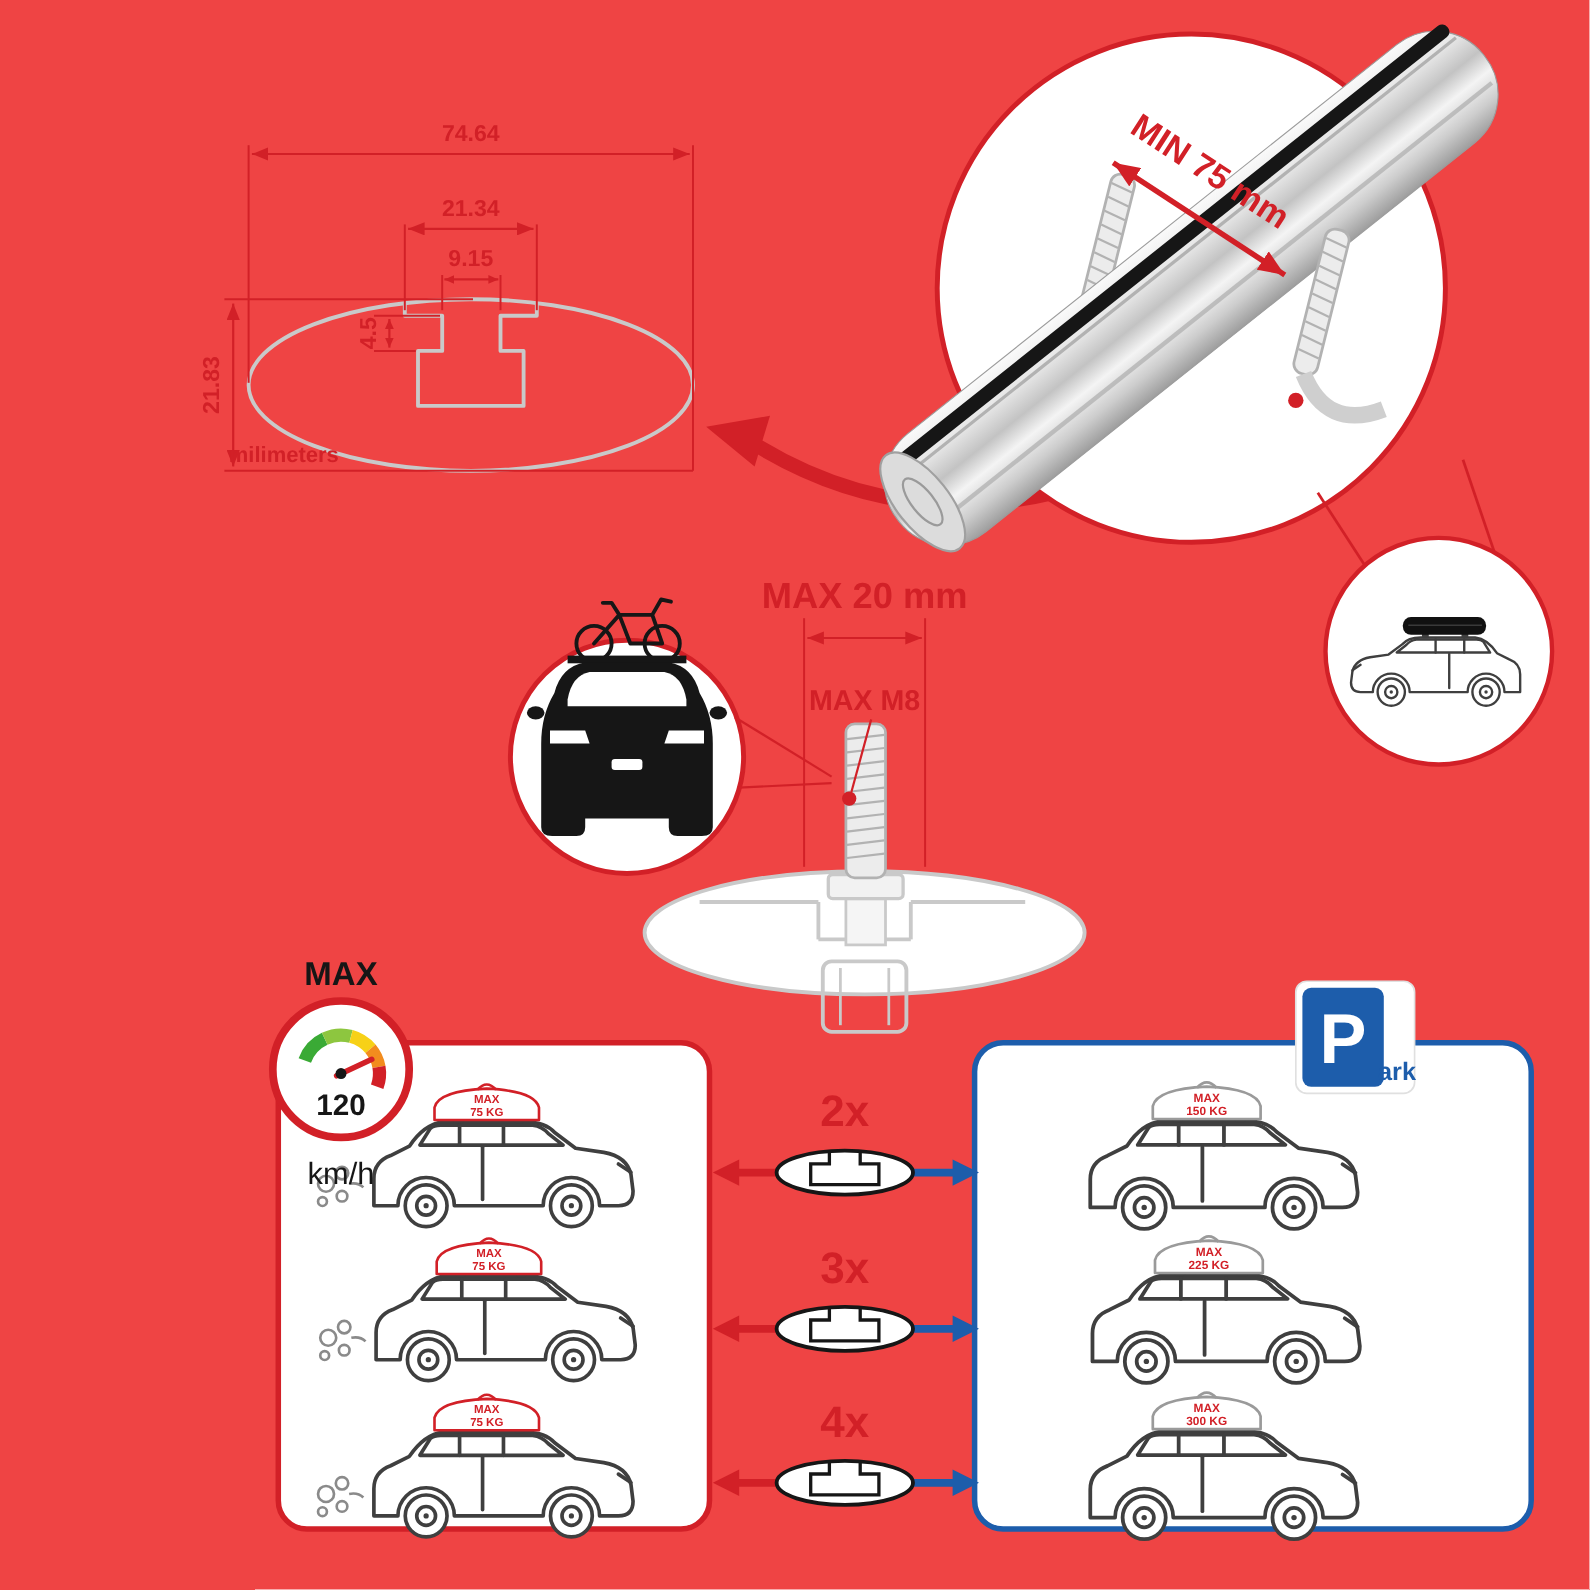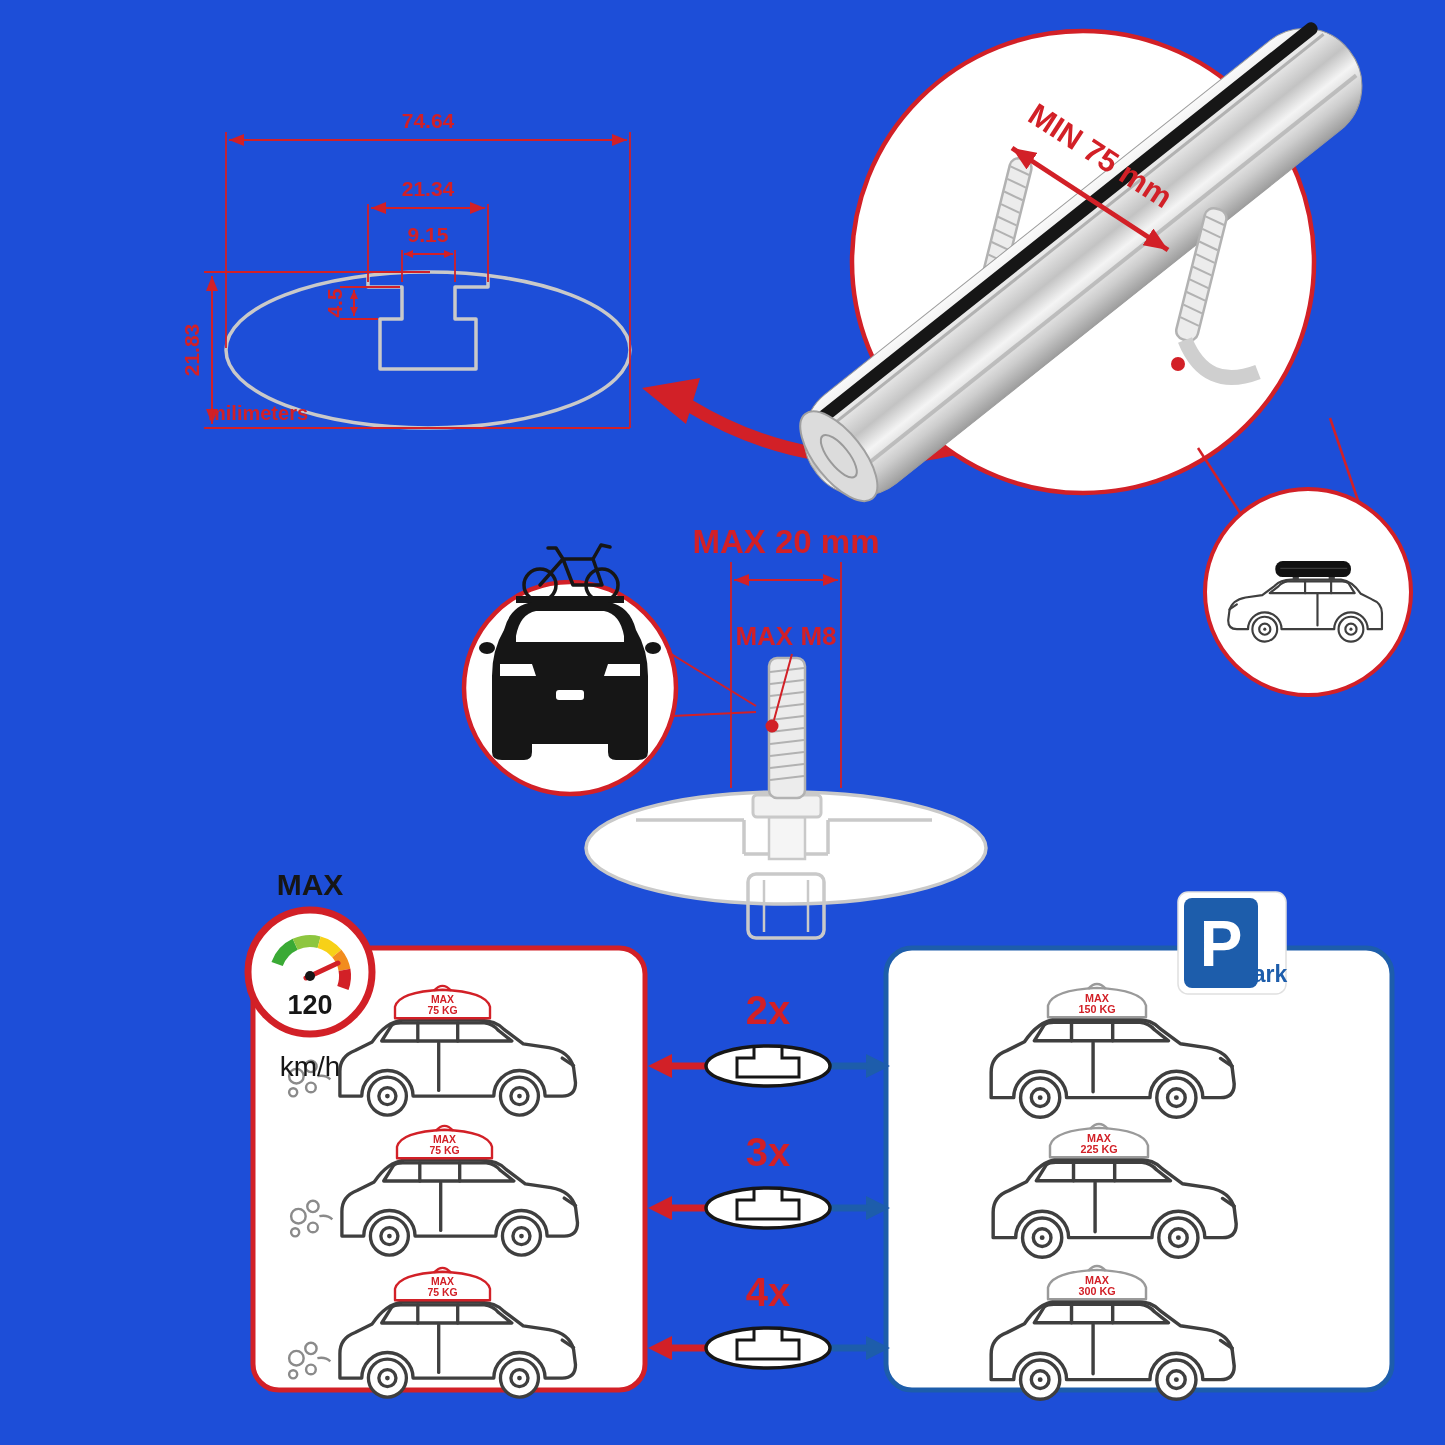--- a/index.html
+++ b/index.html
@@ -1,16 +1,16 @@
 <!DOCTYPE html>
 <html><head>
 <meta charset="utf-8">
 <style>
   html,body{margin:0;padding:0;background:#ffffff;}
-  #canvas{position:relative;width:1445px;height:1445px;background:#1d4ed8;overflow:hidden;
+  #canvas{position:relative;width:1445px;height:1445px;background:#ef4444;overflow:hidden;
           font-family:"Liberation Sans", sans-serif;}
   svg text{font-family:"Liberation Sans", sans-serif;}
   .part{fill:none;stroke:#c9c9c9;stroke-width:3.5;stroke-linejoin:round;}
   .dim{stroke:#d22027;stroke-width:2;fill:none;}
   .dim-big{stroke:#d22027;stroke-width:5;fill:none;}
   .ext{stroke:#d22027;stroke-width:1.8;fill:none;}
   .dimtext{fill:#d22027;font-weight:bold;font-size:21px;text-anchor:middle;}
   .red-title{fill:#d22027;font-weight:bold;font-size:33px;text-anchor:middle;}
   .red-sub{fill:#d22027;font-weight:bold;font-size:26px;text-anchor:middle;}
   .min75{fill:#d22027;font-weight:bold;font-size:31px;}

